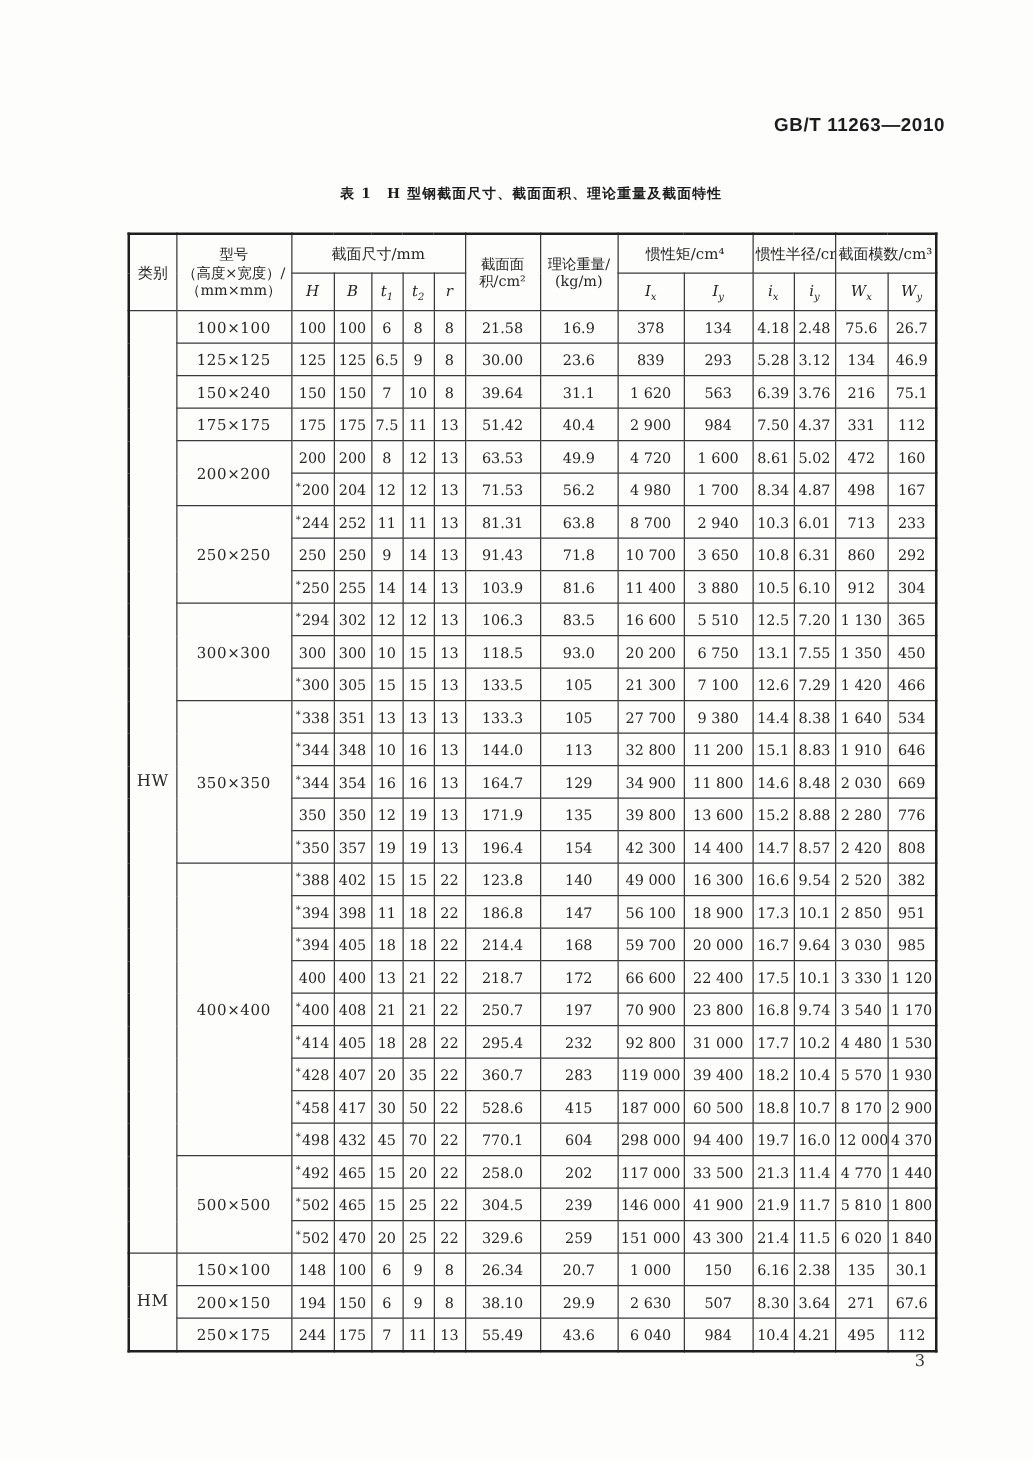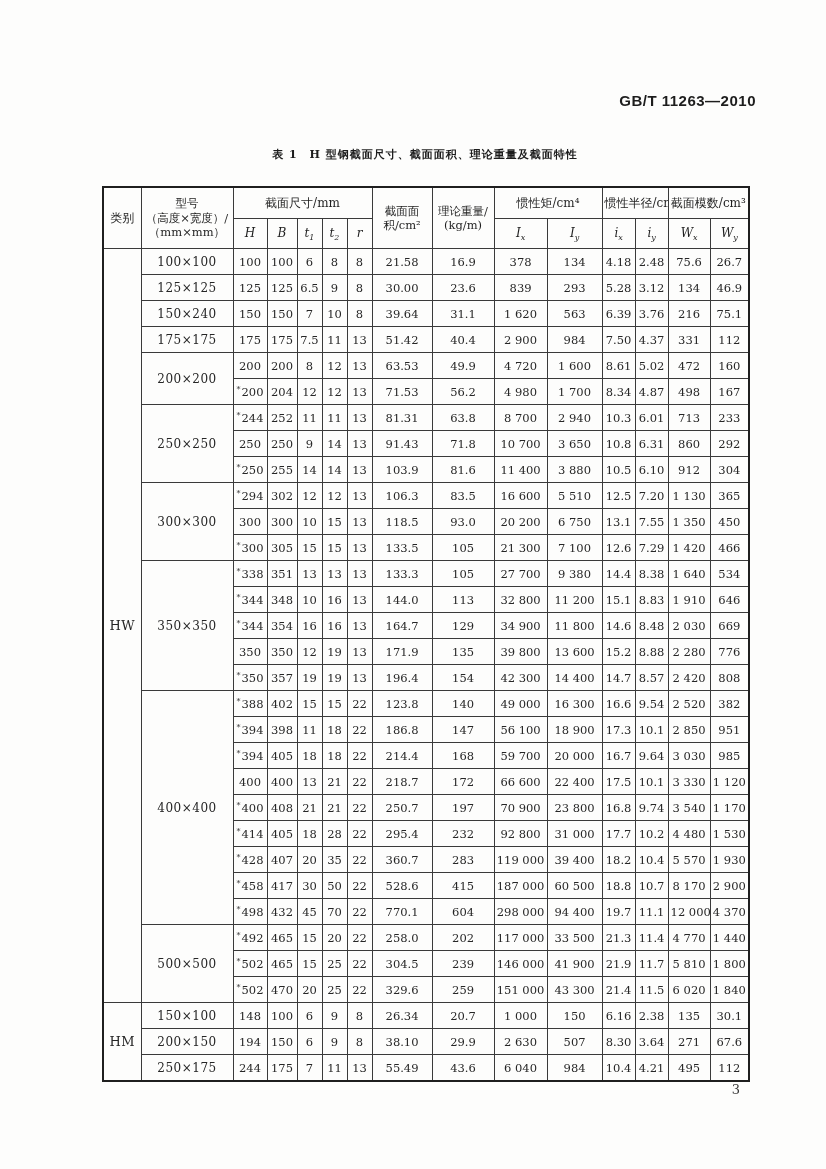--- a/index.html
+++ b/index.html
@@ -539,21 +539,21 @@
           <td><sup class="star">*</sup>498</td>
           <td>432</td>
           <td>45</td>
           <td>70</td>
           <td>22</td>
           <td>770.1</td>
           <td>604</td>
           <td>298 000</td>
           <td>94 400</td>
           <td>19.7</td>
-          <td>11.1</td>
+          <td>16.0</td>
           <td>12 000</td>
           <td>4 370</td>
         </tr>
         <tr>
           <td rowspan="3" class="model-cell">500×500</td>
           <td><sup class="star">*</sup>492</td>
           <td>465</td>
           <td>15</td>
           <td>20</td>
           <td>22</td>

